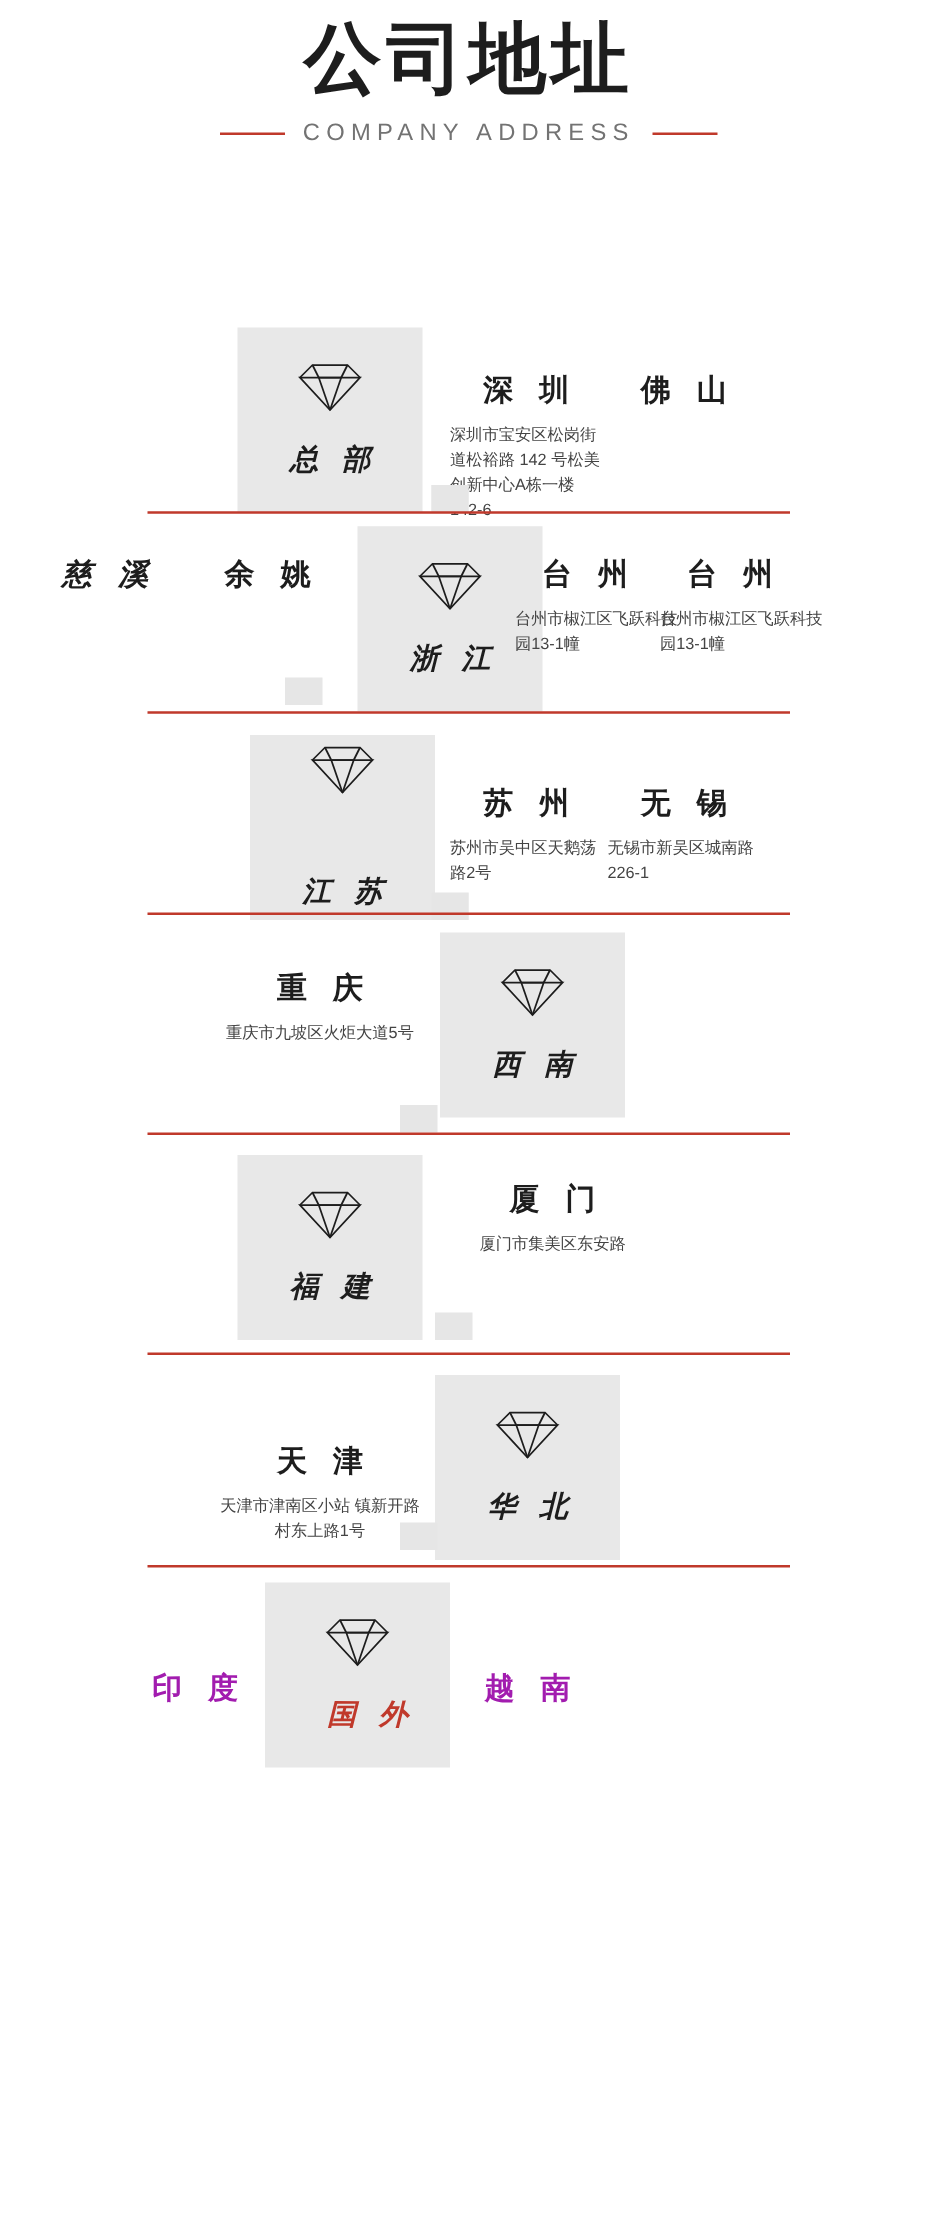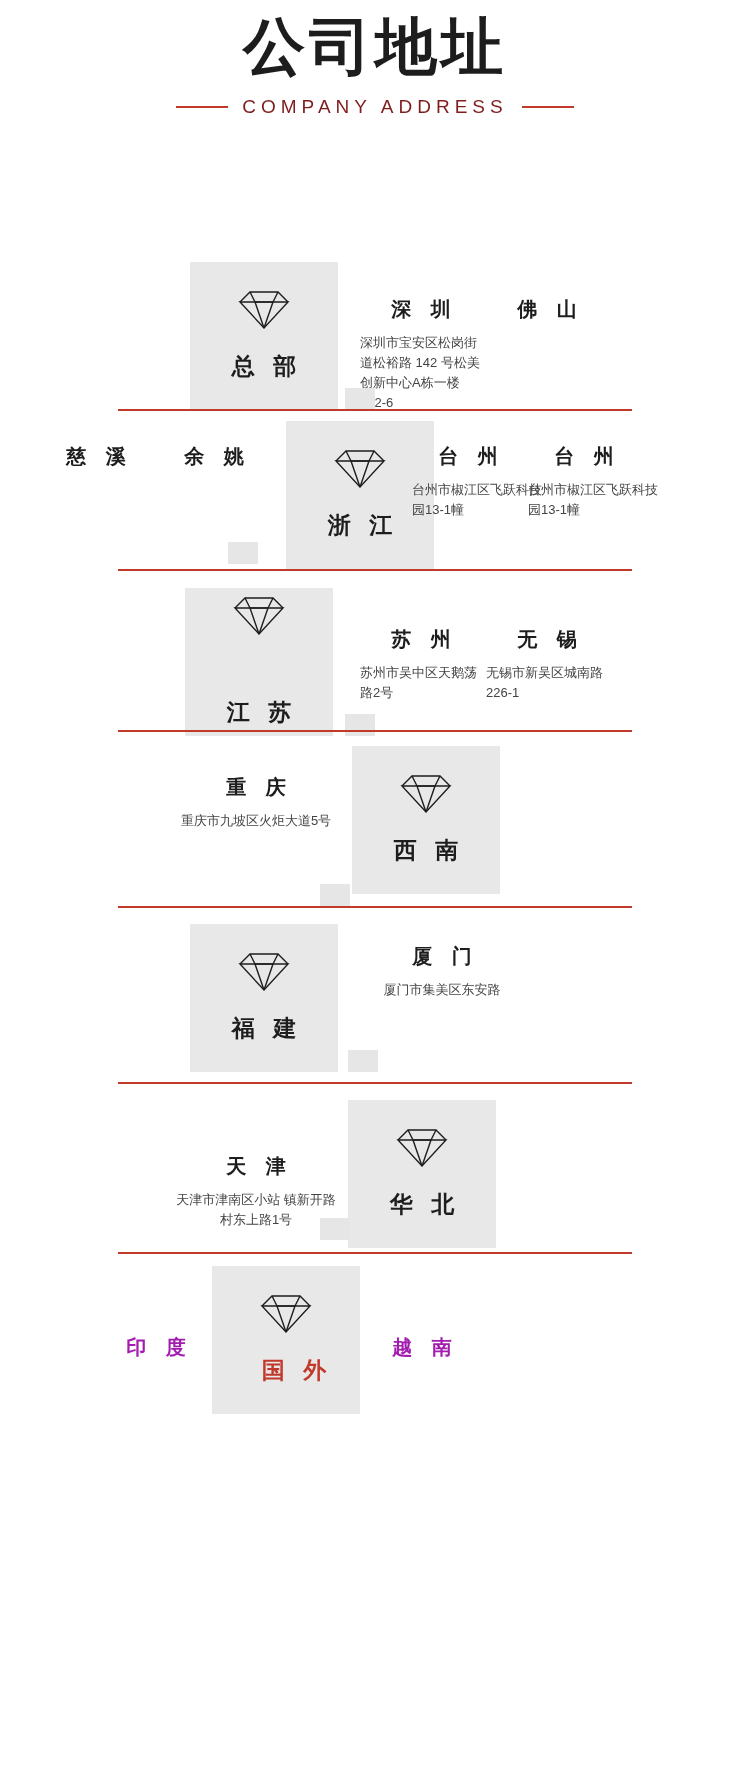--- a/index.html
+++ b/index.html
@@ -42,21 +42,21 @@
     gap: 14px;
   }
   .header-rule {
     width: 52px;
     height: 2px;
     background: #c0392b;
   }
   .header-sub {
     font-size: 19px;
     letter-spacing: 5px;
-    color: #7f1d1d;
+    color: #737373;
   }
 
   
   .section {
     position: relative;
     width: 750px;
   }
   .divider {
     position: absolute;
     left: 118px;
@@ -83,31 +83,32 @@
   }
   .badge .gem {
     margin-bottom: 16px;
   }
   .badge-label {
     font-size: 23px;
     font-weight: bold;
     letter-spacing: 6px;
     color: #1d1d1d;
     text-indent: 6px;
+    font-style: italic;
   }
   .badge-label.red {
     color: #c0392b;
     margin-left: 16px;
   }
 
   .city {
     position: absolute;
   }
   .city-name {
-    font-size: 20px;
+    font-size: 24px;
     font-weight: bold;
     letter-spacing: 7px;
     color: #1d1d1d;
     text-indent: 7px;
     white-space: nowrap;
   }
   .city-name.red {
     color: #a21caf;
   }
   .city-addr {
@@ -173,21 +174,21 @@
           <line x1="14" y1="3" x2="19" y2="13"></line>
           <line x1="42" y1="3" x2="37" y2="13"></line>
           <line x1="19" y1="13" x2="28" y2="39"></line>
           <line x1="37" y1="13" x2="28" y2="39"></line>
           <line x1="19" y1="13" x2="37" y2="13"></line>
         </svg>
       </span>
       <div class="badge-label">浙 江</div>
     </div>
 
-    <div class="city" style="left:40px; top:325px;">
+    <div class="city" style="left:28px; top:325px;font-style:italic;">
       <div class="city-name center" style="width:112px;">慈 溪</div>
     </div>
 
     <div class="city" style="left:158px; top:325px;">
       <div class="city-name center" style="width:112px;">余 姚</div>
     </div>
 
     <div class="city" style="left:412px; top:325px;">
       <div class="city-name center" style="width:112px;">台 州</div>
       <div class="city-addr w140">台州市椒江区飞跃科技园13-1幢</div>
@@ -196,21 +197,21 @@
     <div class="city" style="left:528px; top:325px;">
       <div class="city-name center" style="width:112px;">台 州</div>
       <div class="city-addr w140">台州市椒江区飞跃科技园13-1幢</div>
     </div>
 
     <div class="notch" style="left:228px; top:424px;"></div>
     <div class="divider" style="top:451px;"></div>
   </div>
 
   <div class="section">
-    <div class="badge" style="left:185px; top:470px;gap:40px;">
+    <div class="badge" style="left:200px; top:470px;gap:40px;">
       <span class="gem">
         <svg width="56" height="42" viewBox="0 0 56 42" fill="none" stroke="#1d1d1d" stroke-width="1.4">
           <polygon points="4,13 52,13 28,39" fill="none"></polygon>
           <polyline points="4,13 14,3 42,3 52,13" fill="none"></polyline>
           <line x1="14" y1="3" x2="19" y2="13"></line>
           <line x1="42" y1="3" x2="37" y2="13"></line>
           <line x1="19" y1="13" x2="28" y2="39"></line>
           <line x1="37" y1="13" x2="28" y2="39"></line>
           <line x1="19" y1="13" x2="37" y2="13"></line>
         </svg>

